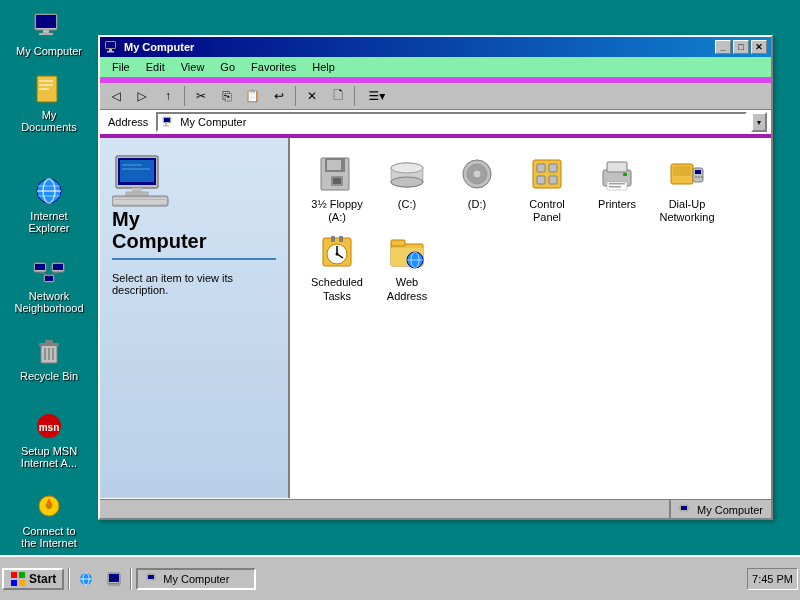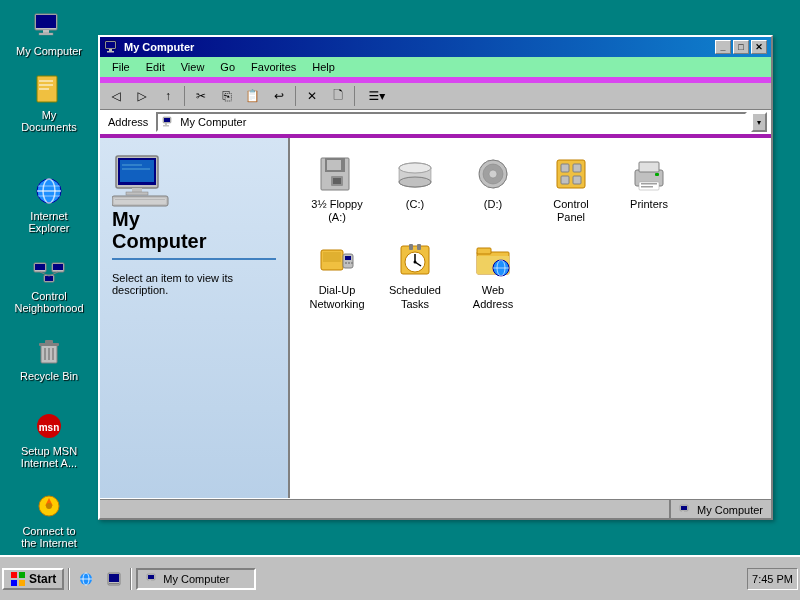--- a/index.html
+++ b/index.html
@@ -242,21 +242,21 @@
     }
 
     
     .icons-area {
       flex: 1;
       background: white;
       padding: 12px;
       display: flex;
       flex-wrap: wrap;
       align-content: flex-start;
-      gap: 8px;
+      gap: 0;
     }
     .file-icon {
       display: flex;
       flex-direction: column;
       align-items: center;
       width: 70px;
       cursor: pointer;
       padding: 4px;
       text-align: center;
     }
@@ -347,21 +347,21 @@
       <rect x="1" y="8" width="12" height="9" rx="1" fill="#c0c0c0" stroke="#808080" stroke-width="1"></rect>
       <rect x="2" y="9" width="10" height="6" fill="#000080"></rect>
       <rect x="19" y="8" width="12" height="9" rx="1" fill="#c0c0c0" stroke="#808080" stroke-width="1"></rect>
       <rect x="20" y="9" width="10" height="6" fill="#000080"></rect>
       <rect x="11" y="20" width="10" height="7" rx="1" fill="#c0c0c0" stroke="#808080" stroke-width="1"></rect>
       <rect x="12" y="21" width="8" height="5" fill="#000080"></rect>
       <line x1="7" y1="17" x2="16" y2="21" stroke="#808080" stroke-width="1"></line>
       <line x1="25" y1="17" x2="16" y2="21" stroke="#808080" stroke-width="1"></line>
     </svg>
   </div>
-  <span>Control Neighborhood</span>
+  <span>Network Neighborhood</span>
 </div>
 
 <div class="desktop-icon" style="top:335px;left:14px;">
   <div class="icon-img">
     <svg width="32" height="32" viewBox="0 0 32 32">
       <rect x="8" y="10" width="16" height="18" rx="1" fill="#c0c0c0" stroke="#808080" stroke-width="1"></rect>
       <rect x="6" y="8" width="20" height="3" rx="1" fill="#808080"></rect>
       <rect x="12" y="5" width="8" height="4" rx="1" fill="#808080"></rect>
       <line x1="12" y1="13" x2="12" y2="25" stroke="#808080" stroke-width="1.5"></line>
       <line x1="16" y1="13" x2="16" y2="25" stroke="#808080" stroke-width="1.5"></line>

